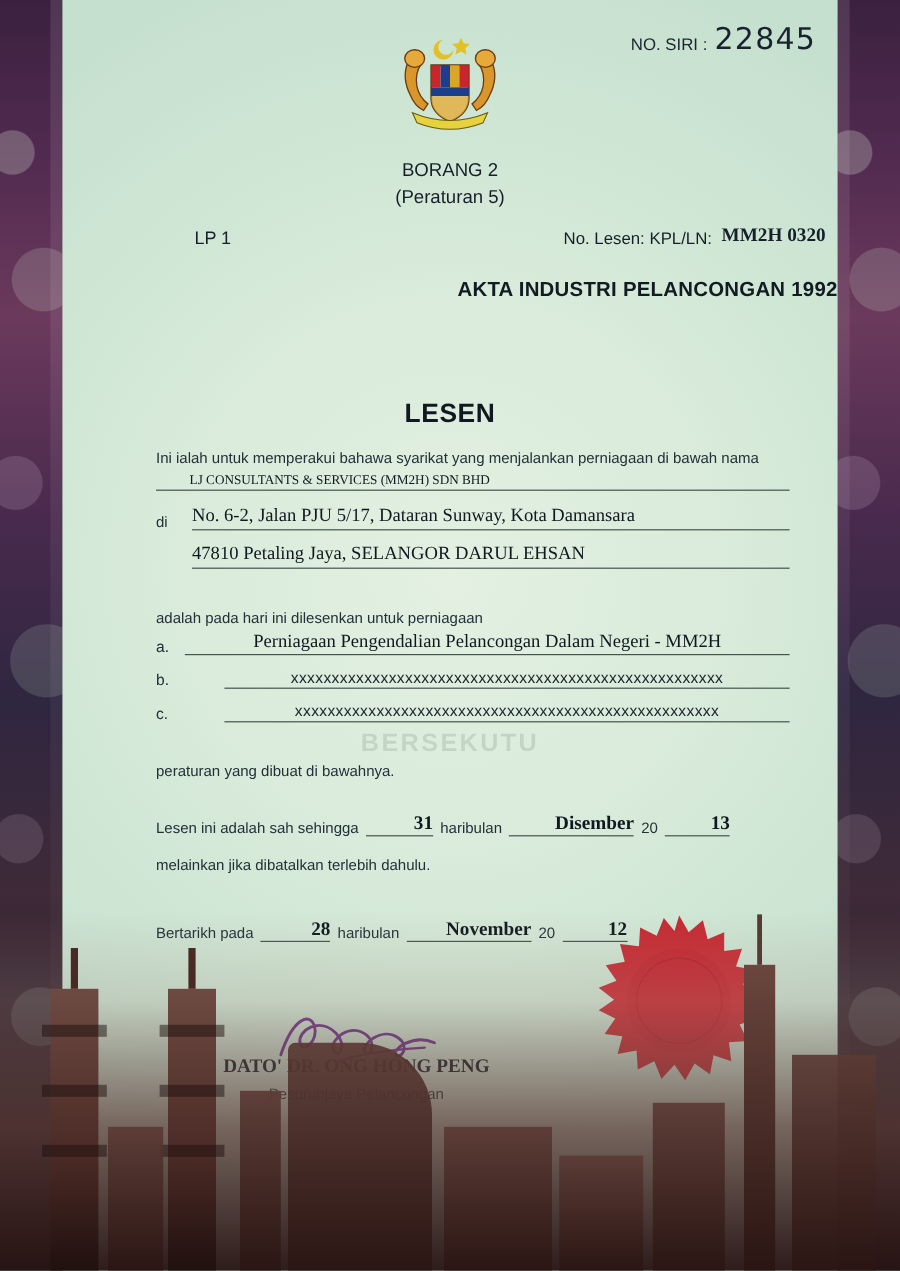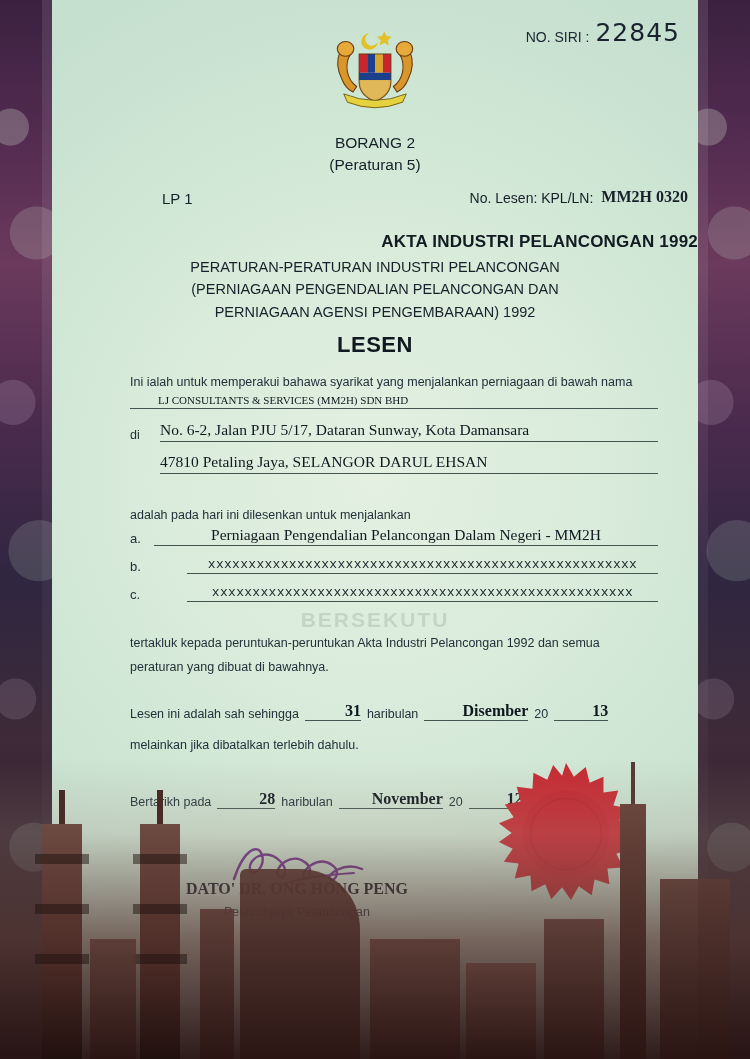--- a/index.html
+++ b/index.html
@@ -123,21 +123,21 @@
   .line-under{
     position:relative;
   }
   .line-under .ln{
     display:block;border-bottom:1px solid #44544e;height:0;margin-top:2px;
   }
 
   .abc{display:flex;align-items:flex-end;gap:10px;margin-top:3px;}
   .abc .lbl{font-size:13px;color:#22303a;width:14px;}
   .abc .val{flex:1;border-bottom:1px solid #44544e;padding-bottom:1px;text-align:center;}
-  .xs{font-family:Liberation Mono, monospace;font-size:13px;color:#1b242c;letter-spacing:.3px;margin-left:33px;}
+  .xs{font-family:Liberation Sans, sans-serif;font-size:13px;color:#1b242c;letter-spacing:.3px;margin-left:33px;}
 
   .para{font-size:12.5px;color:#22303a;line-height:1.9;}
 
   .datesline{display:flex;align-items:flex-end;gap:6px;font-size:12.5px;color:#22303a;}
   .blank{border-bottom:1px solid #44544e;text-align:right;}
   .hand{
     font-family:"Liberation Serif", serif;font-weight:bold;font-size:16px;color:#0f1820;
   }
 
   .seal{
@@ -212,25 +212,20 @@
     </div>
 
     <div class="lp1">LP 1</div>
 
     <div class="lesen-no">
       <span>No. Lesen: KPL/LN:</span>
       <span class="val">MM2H 0320</span>
     </div>
 
     <div class="akta">AKTA INDUSTRI PELANCONGAN 1992</div>
-    <div class="akta-sub">
-      <div>PERATURAN-PERATURAN INDUSTRI PELANCONGAN</div>
-      <div>(PERNIAGAAN PENGENDALIAN PELANCONGAN DAN</div>
-      <div>PERNIAGAAN AGENSI PENGEMBARAAN) 1992</div>
-    </div>
 
     <div class="lesen-title">LESEN</div>
 
     <div class="body">
 
       <div class="small">Ini ialah untuk memperakui bahawa syarikat yang menjalankan perniagaan di bawah nama</div>
 
       <div class="line-under" style="margin-top:5px;">
         <div class="field" style="padding-left:28px;">LJ CONSULTANTS &amp; SERVICES (MM2H) SDN BHD</div>
         <span class="ln"></span>
@@ -245,37 +240,36 @@
       </div>
 
       <div class="row" style="margin-top:11px;">
         <div class="small" style="width:22px;"></div>
         <div class="line-under" style="flex:1;">
           <div class="field plain">47810 Petaling Jaya, SELANGOR DARUL EHSAN</div>
           <span class="ln"></span>
         </div>
       </div>
 
-      <div class="small" style="margin-top:34px;">adalah pada hari ini dilesenkan untuk menjalankan</div>
+      <div class="small" style="margin-top:34px;">adalah pada hari ini dilesenkan untuk perniagaan</div>
 
       <div class="abc" style="margin-top:4px;">
         <div class="lbl">a.</div>
         <div class="val field plain">Perniagaan Pengendalian Pelancongan Dalam Negeri - MM2H</div>
       </div>
       <div class="abc" style="margin-top:11px;">
         <div class="lbl">b.</div>
         <div class="val xs">xxxxxxxxxxxxxxxxxxxxxxxxxxxxxxxxxxxxxxxxxxxxxxxxxxxxx</div>
       </div>
       <div class="abc" style="margin-top:11px;">
         <div class="lbl">c.</div>
         <div class="val xs">xxxxxxxxxxxxxxxxxxxxxxxxxxxxxxxxxxxxxxxxxxxxxxxxxxxx</div>
       </div>
 
       <div class="para" style="margin-top:30px;">
-        <div>tertakluk kepada peruntukan-peruntukan Akta Industri Pelancongan 1992 dan semua</div>
         <div>peraturan yang dibuat di bawahnya.</div>
       </div>
 
       <div class="datesline" style="margin-top:22px;">
         <span>Lesen ini adalah sah sehingga</span>
         <span class="blank hand" style="width:56px;">31</span>
         <span>haribulan</span>
         <span class="blank hand" style="width:104px;">Disember</span>
         <span>20</span>
         <span class="blank hand" style="width:54px;">13</span>

